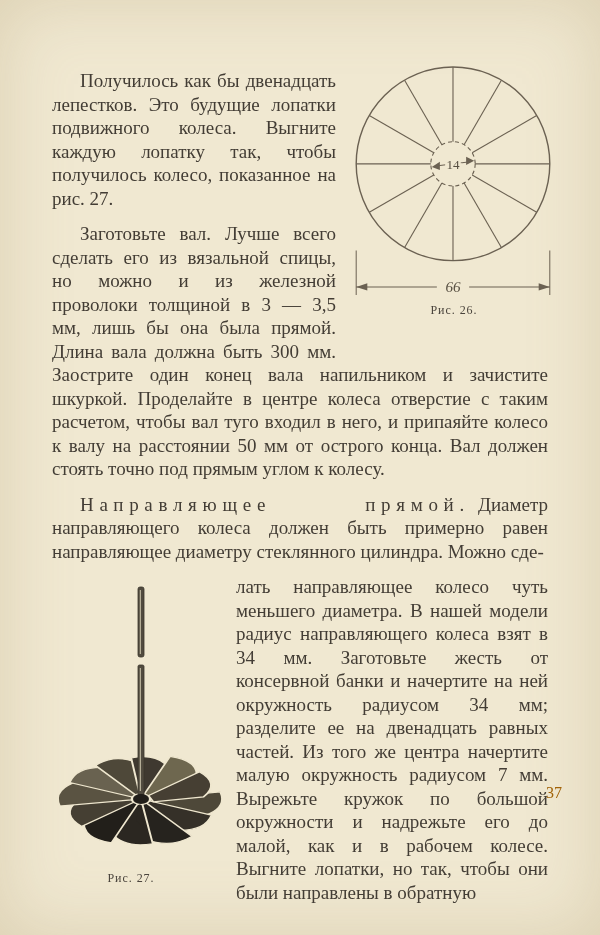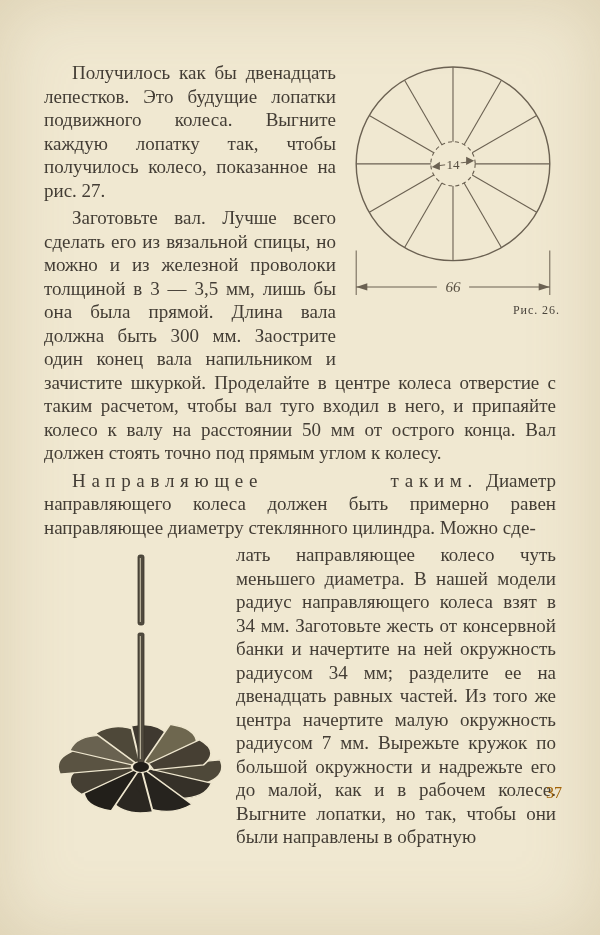--- a/index.html
+++ b/index.html
@@ -8,33 +8,33 @@
     width:600px;height:935px;
     box-sizing:border-box;
     padding:57px 40px 0 40px;
     background:#f0e8d1;
     box-shadow:inset 0 0 70px rgba(170,148,100,0.28);
     overflow:hidden;
     font-family:"Liberation Serif","DejaVu Serif",serif;
     color:#433d35;
   }
   p{
-    margin:4px;
+    margin:12px;
     font-size:19px;
     line-height:23.5px;
     text-align:justify;
   }
   p.indent{text-indent:28px;}
   .spaced{letter-spacing:0.30em;margin-right:8px;}
   figure{margin:0;padding:0;}
   .fig26{
     float:right;
     width:212px;
     margin:2px 0 30px 12px;
-    text-align:right;
+    text-align:center;
   }
   .fig27{
     float:left;
     width:182px;
     margin:6px 14px 60px 0;
     text-align:center;
   }
   figcaption{
     font-size:12px;
     letter-spacing:0.08em;
@@ -93,21 +93,21 @@
         <polygon points="200,226 189,222.5 189,229.5" fill="#6b6152" stroke="none"></polygon>
         <text x="104" y="231" text-anchor="middle" font-size="15" font-style="italic" font-family="Liberation Serif, DejaVu Serif, serif" fill="#574f42" stroke="none">66</text>
       </g>
     </svg>
     <figcaption>Рис. 26.</figcaption>
   </figure>
 
   <p class="indent">Получилось как бы двенадцать лепестков. Это будущие лопатки подвижного колеса. Выгните каждую лопатку так, чтобы получилось колесо, показанное на рис. 27.</p>
   <p class="indent">Заготовьте вал. Лучше всего сделать его из вязальной спицы, но можно и из железной проволоки толщиной в 3 — 3,5 мм, лишь бы она была прямой. Длина вала должна быть 300 мм. Заострите один конец вала напильником и зачистите шкуркой. Проделайте в центре колеса отверстие с таким расчетом, чтобы вал туго входил в него, и припаяйте колесо к валу на расстоянии 50 мм от острого конца. Вал должен стоять точно под прямым углом к колесу.</p>
 
-  <p class="indent"><span class="spaced">Направляющее таким.</span><span>Диаметр направляющего колеса должен быть примерно равен направляющее диаметру стеклянного цилиндра. Можно сде-</span></p>
+  <p class="indent"><span class="spaced">Направляющее прямой.</span><span>Диаметр направляющего колеса должен быть примерно равен направляющее диаметру стеклянного цилиндра. Можно сде-</span></p>
 
   <figure class="fig27">
     <svg width="182" height="290" viewBox="0 0 182 290">
 
       <g transform="translate(101,218) scale(1,0.58)" stroke="#efe7cf" stroke-width="2">
         <path transform="rotate(10)" d="M 9 -3 L 76 -26 Q 89 2 64 20 L 10 9 Z" fill="#4e4839"></path>
         <path transform="rotate(40)" d="M 9 -3 L 72 -24 Q 85 2 61 19 L 10 9 Z" fill="#353028"></path>
         <path transform="rotate(70)" d="M 9 -3 L 78 -26 Q 91 2 66 20 L 10 9 Z" fill="#26231e"></path>
         <path transform="rotate(100)" d="M 9 -3 L 74 -25 Q 87 2 63 19 L 10 9 Z" fill="#2b2721"></path>
         <path transform="rotate(130)" d="M 9 -3 L 77 -26 Q 90 2 65 20 L 10 9 Z" fill="#221f1a"></path>
@@ -122,18 +122,19 @@
 
       <g>
         <rect x="98" y="6" width="6" height="70" rx="2" fill="#514b3f" stroke="#3a352c" stroke-width="0.8"></rect>
         <line x1="100.3" y1="9" x2="100.3" y2="73" stroke="#cfc7ae" stroke-width="1"></line>
         <rect x="98" y="84" width="6" height="130" rx="1.5" fill="#514b3f" stroke="#3a352c" stroke-width="0.8"></rect>
         <line x1="100.3" y1="87" x2="100.3" y2="210" stroke="#cfc7ae" stroke-width="1"></line>
       </g>
       <ellipse cx="101" cy="218" rx="8" ry="5" fill="#211e19"></ellipse>
       <path d="M100 222 L104 247 L96 240 Z" fill="#2b2721"></path>
     </svg>
+    <figcaption>Рис. 27.</figcaption>
   </figure>
 
   <p>лать направляющее колесо чуть меньшего диаметра. В нашей модели радиус направляющего колеса взят в 34 мм. Заготовьте жесть от консервной банки и начертите на ней окружность радиусом 34 мм; разделите ее на двенадцать равных частей. Из того же центра начертите малую окружность радиусом 7 мм. Вырежьте кружок по большой окружности и надрежьте его до малой, как и в рабочем колесе. Выгните лопатки, но так, чтобы они были направлены в обратную</p>
 
   <div class="pageno">37</div>
 </div>
 
 </body></html>

